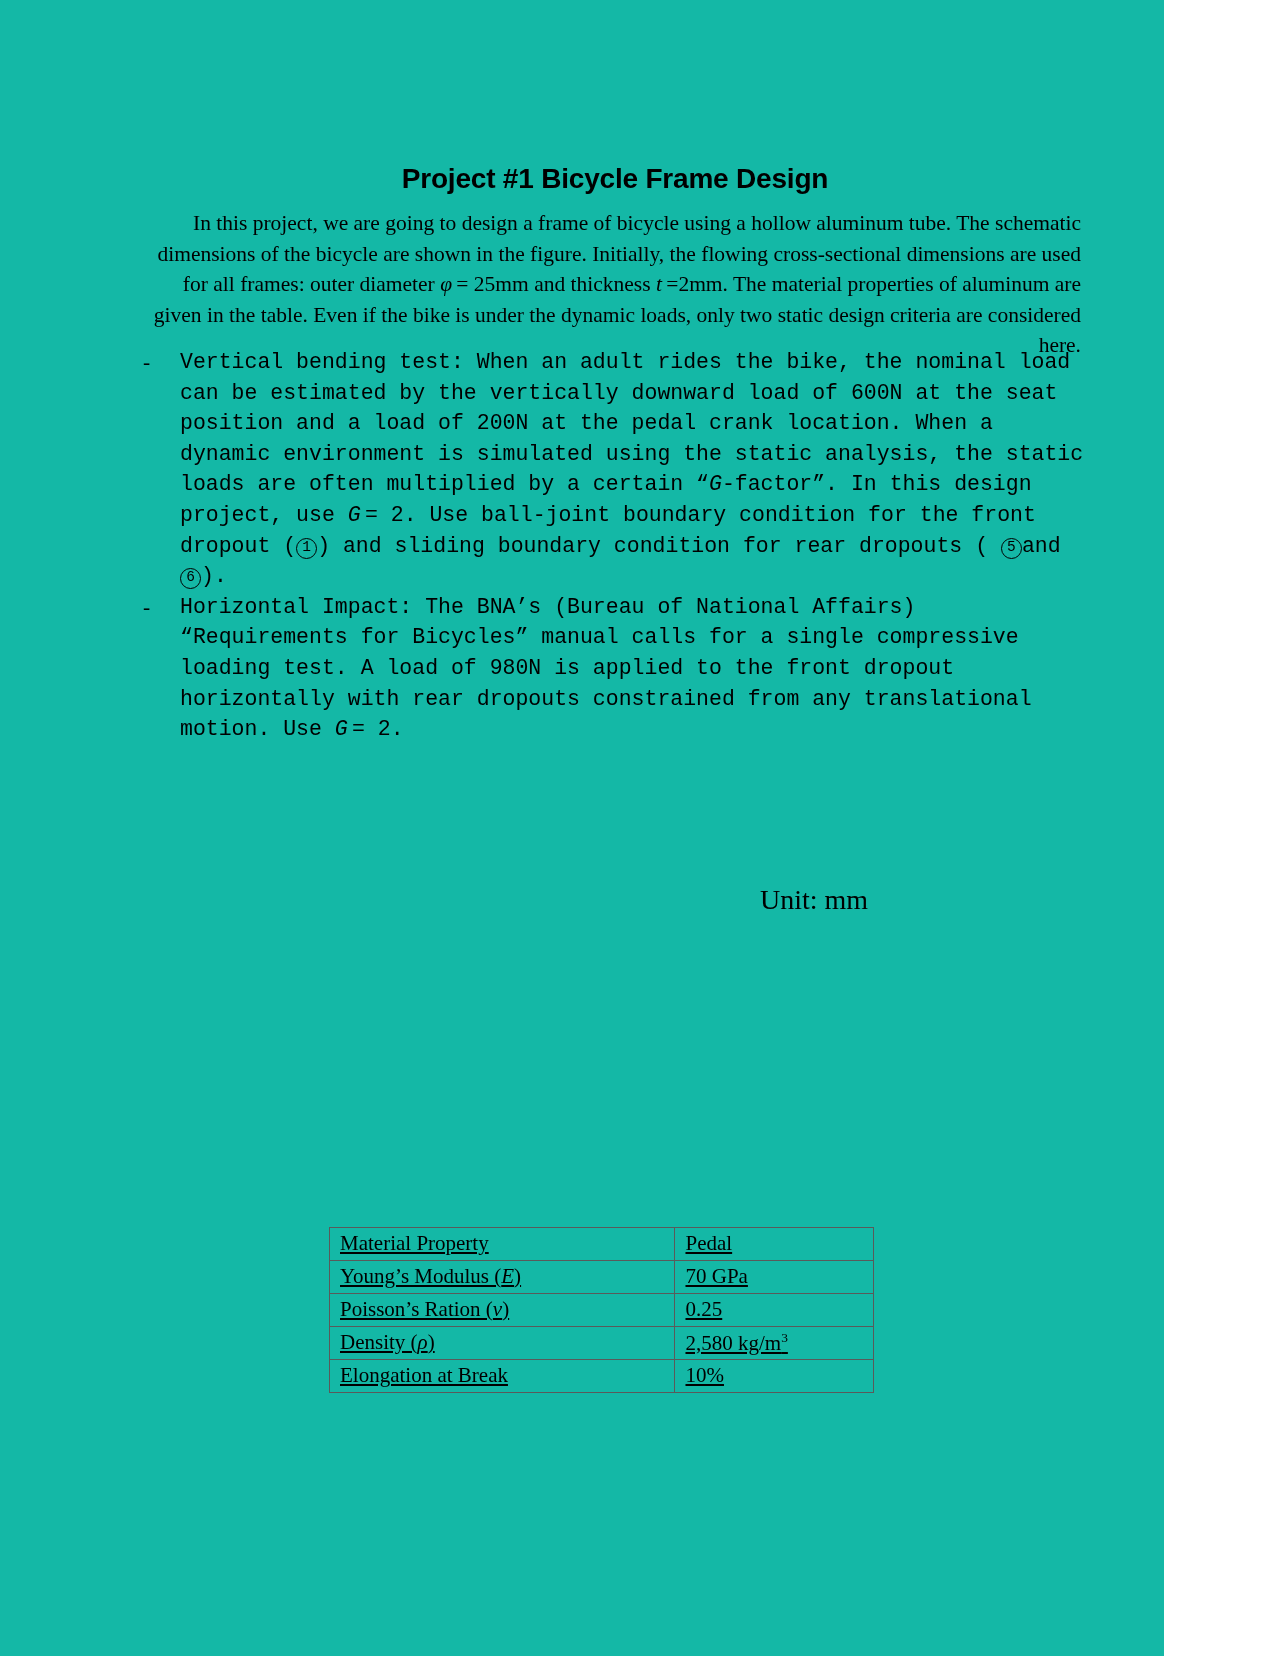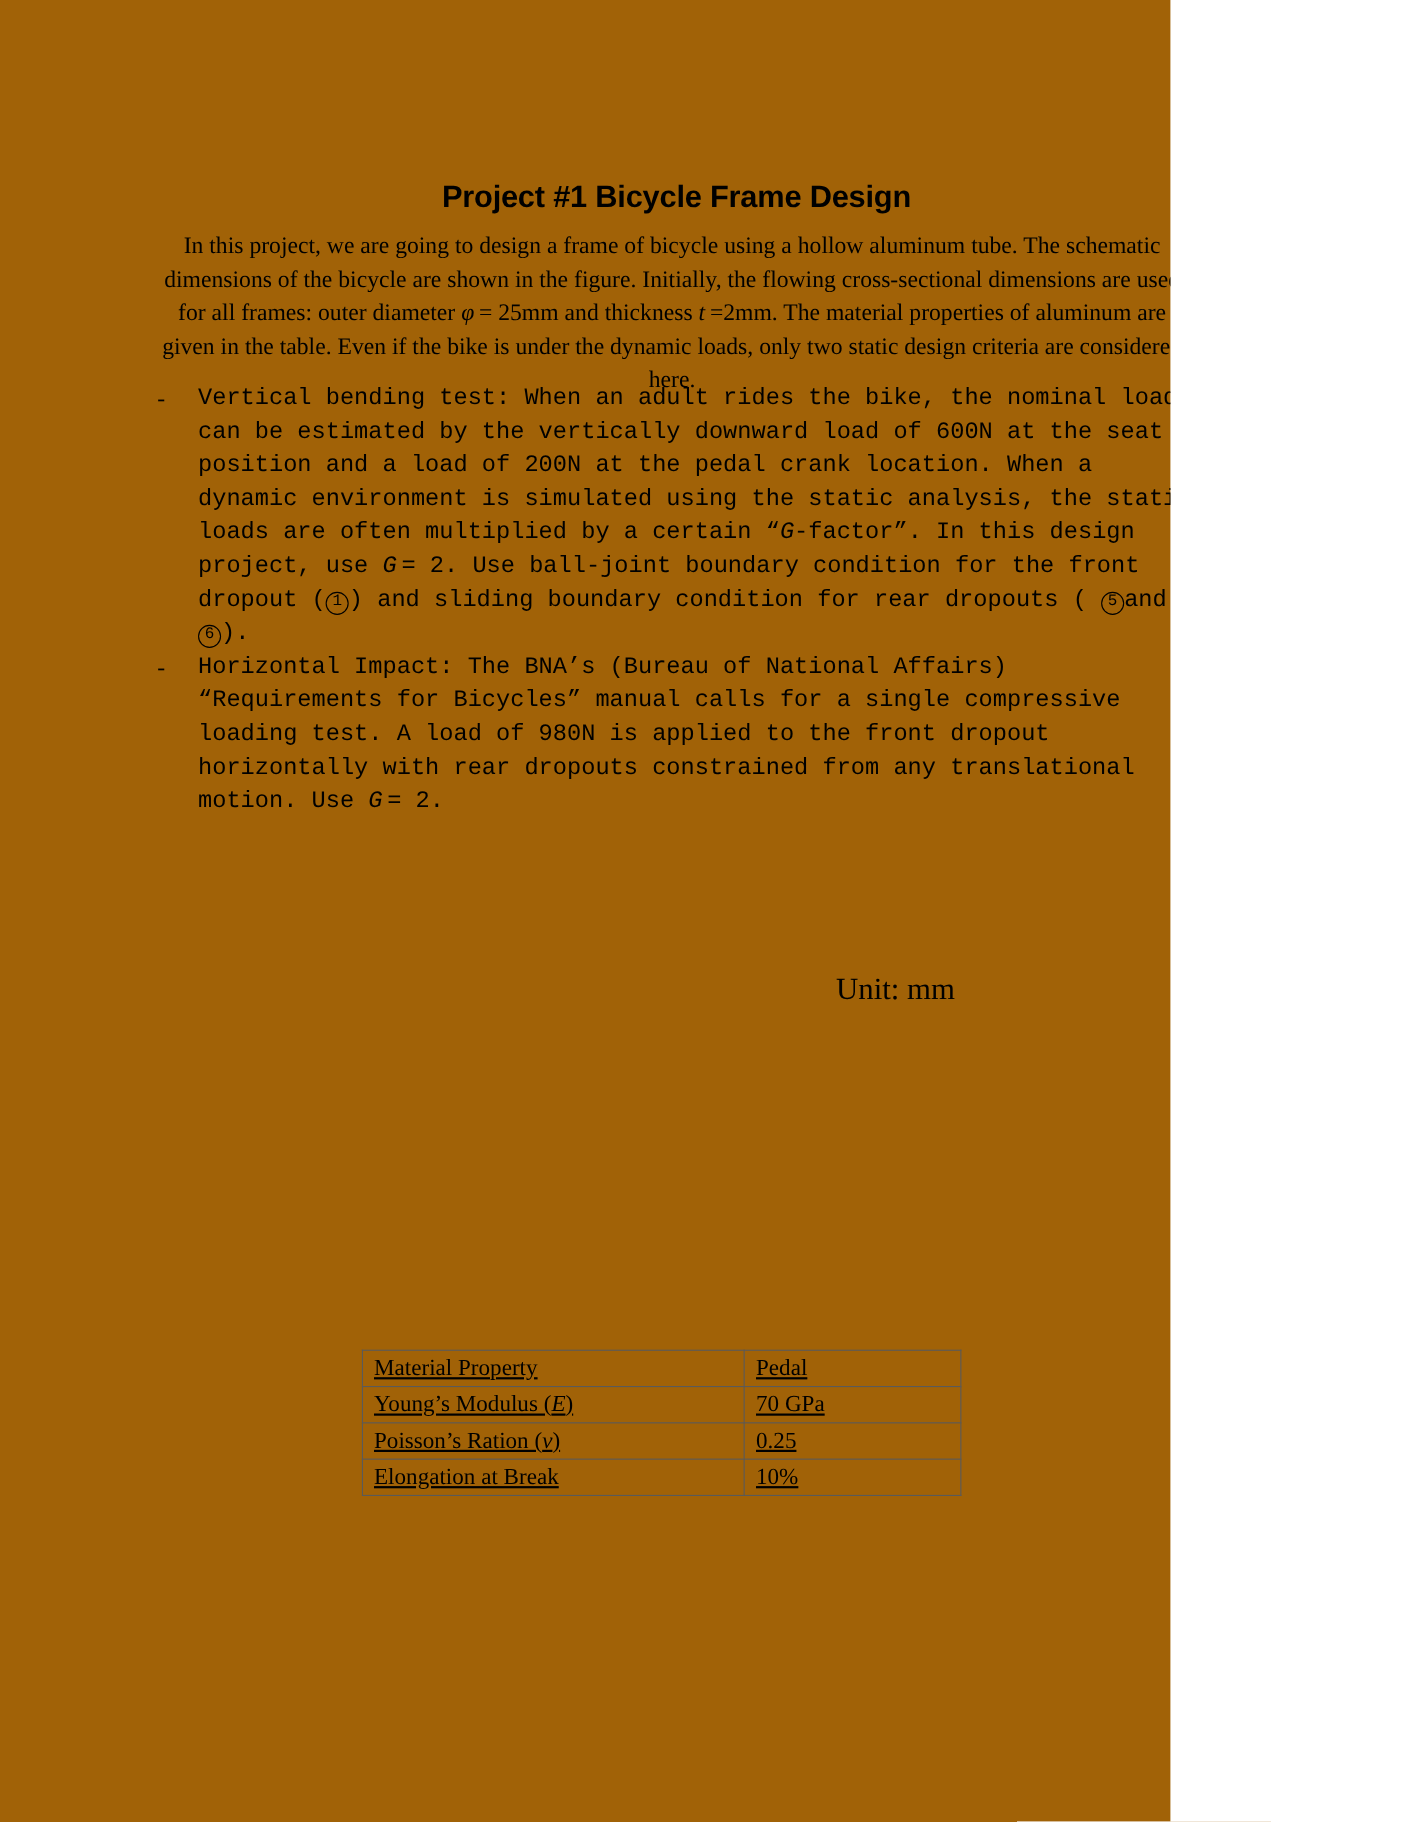--- a/index.html
+++ b/index.html
@@ -6,44 +6,44 @@
     margin: 0;
     padding: 0;
     background: #ffffff;
   }
   body {
     font-family: "Liberation Serif", serif;
     color: #000000;
   }
   .page {
     position: relative;
-    width: 1064px;
+    width: 1164px;
     height: 1656px;
-    background: #a16207;
+    background: #14b8a6;
     overflow: hidden;
   }
   .doc-title {
     position: absolute;
     left: 140px;
     top: 163px;
     width: 950px;
     text-align: center;
     font-family: "Liberation Sans", sans-serif;
     font-weight: bold;
     font-size: 28px;
     letter-spacing: -0.2px;
   }
   .body-text {
     position: absolute;
     left: 141px;
     top: 208px;
     width: 940px;
     font-size: 21.5px;
     line-height: 30.6px;
-    text-align: center;
+    text-align: right;
   }
   .bullet-list {
     position: absolute;
     left: 141px;
     top: 347px;
     width: 945px;
     font-size: 21.5px;
     line-height: 30.6px;
   }
   .bullet-row {
@@ -251,19 +251,23 @@
       </tr>
       <tr>
         <td class="col-a">Young’s Modulus (<i class="var">E</i>)</td>
         <td class="col-b">70 GPa</td>
       </tr>
       <tr>
         <td class="col-a">Poisson’s Ration (<i class="var">ν</i>)</td>
         <td class="col-b">0.25</td>
       </tr>
       <tr>
+        <td class="col-a">Density (<i class="var">ρ</i>)</td>
+        <td class="col-b">2,580 kg/m<sup class="sm">3</sup></td>
+      </tr>
+      <tr>
         <td class="col-a">Elongation at Break</td>
         <td class="col-b">10%</td>
       </tr>
     </tbody>
   </table>
 
 </div>
 
 </body></html>

